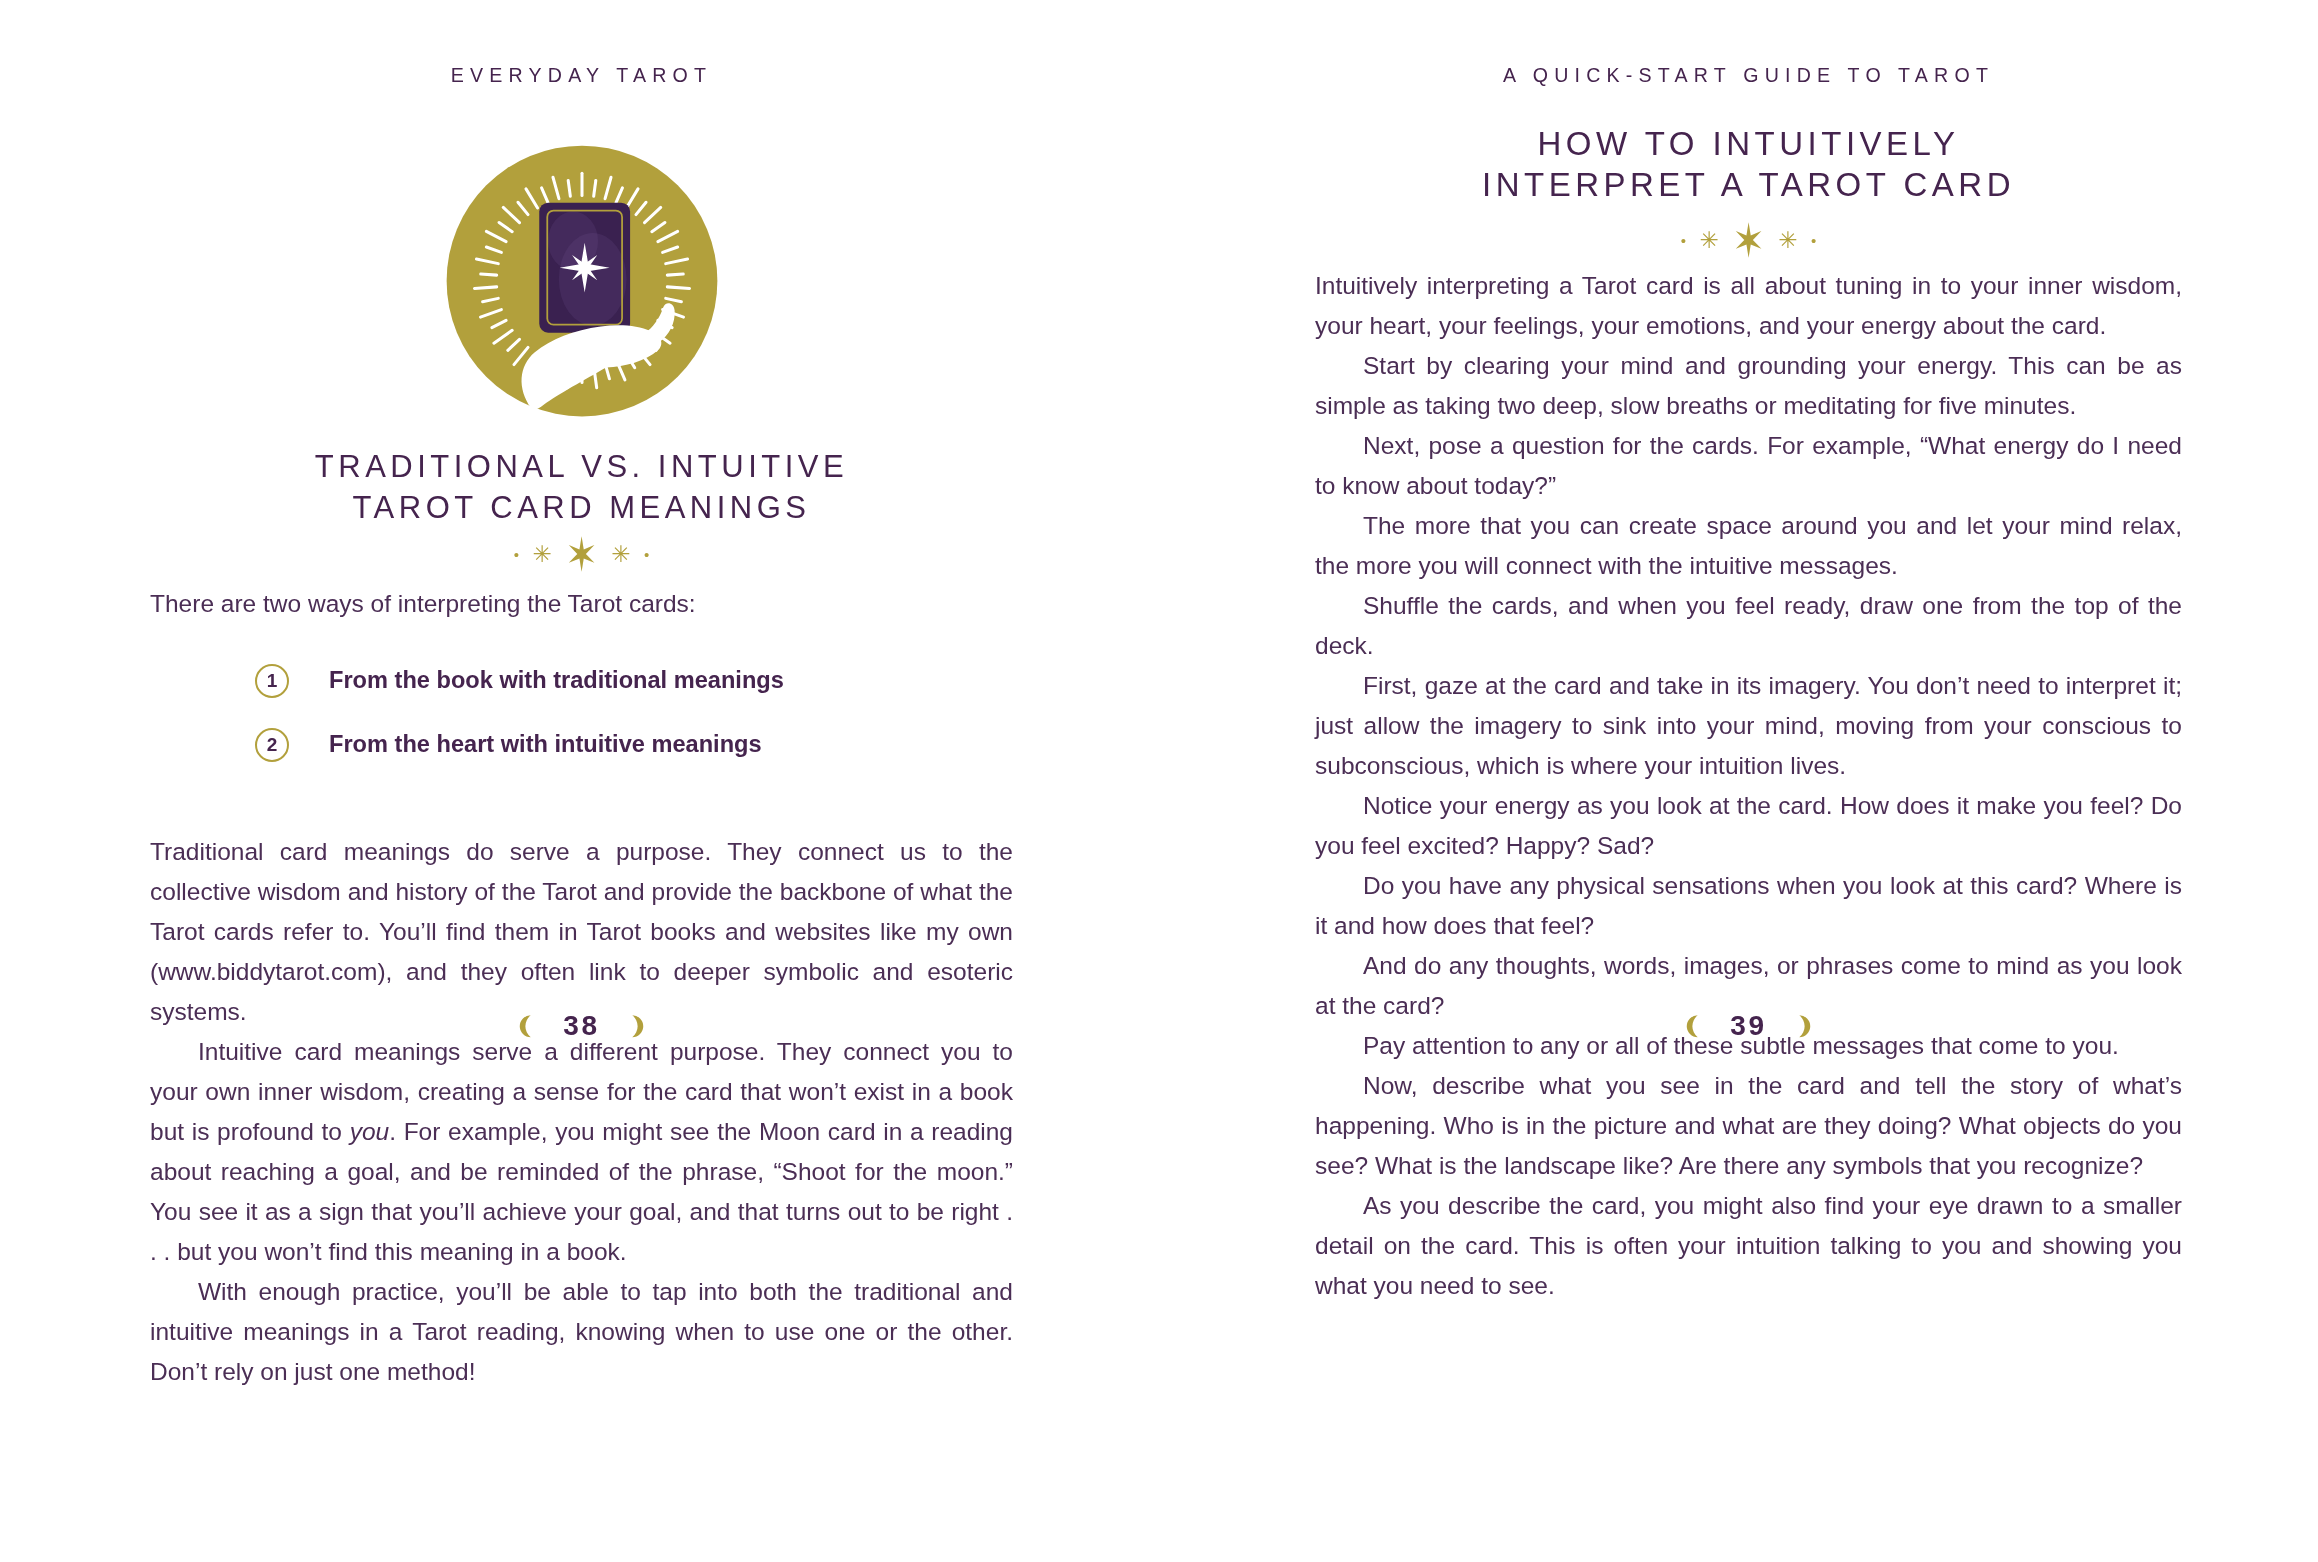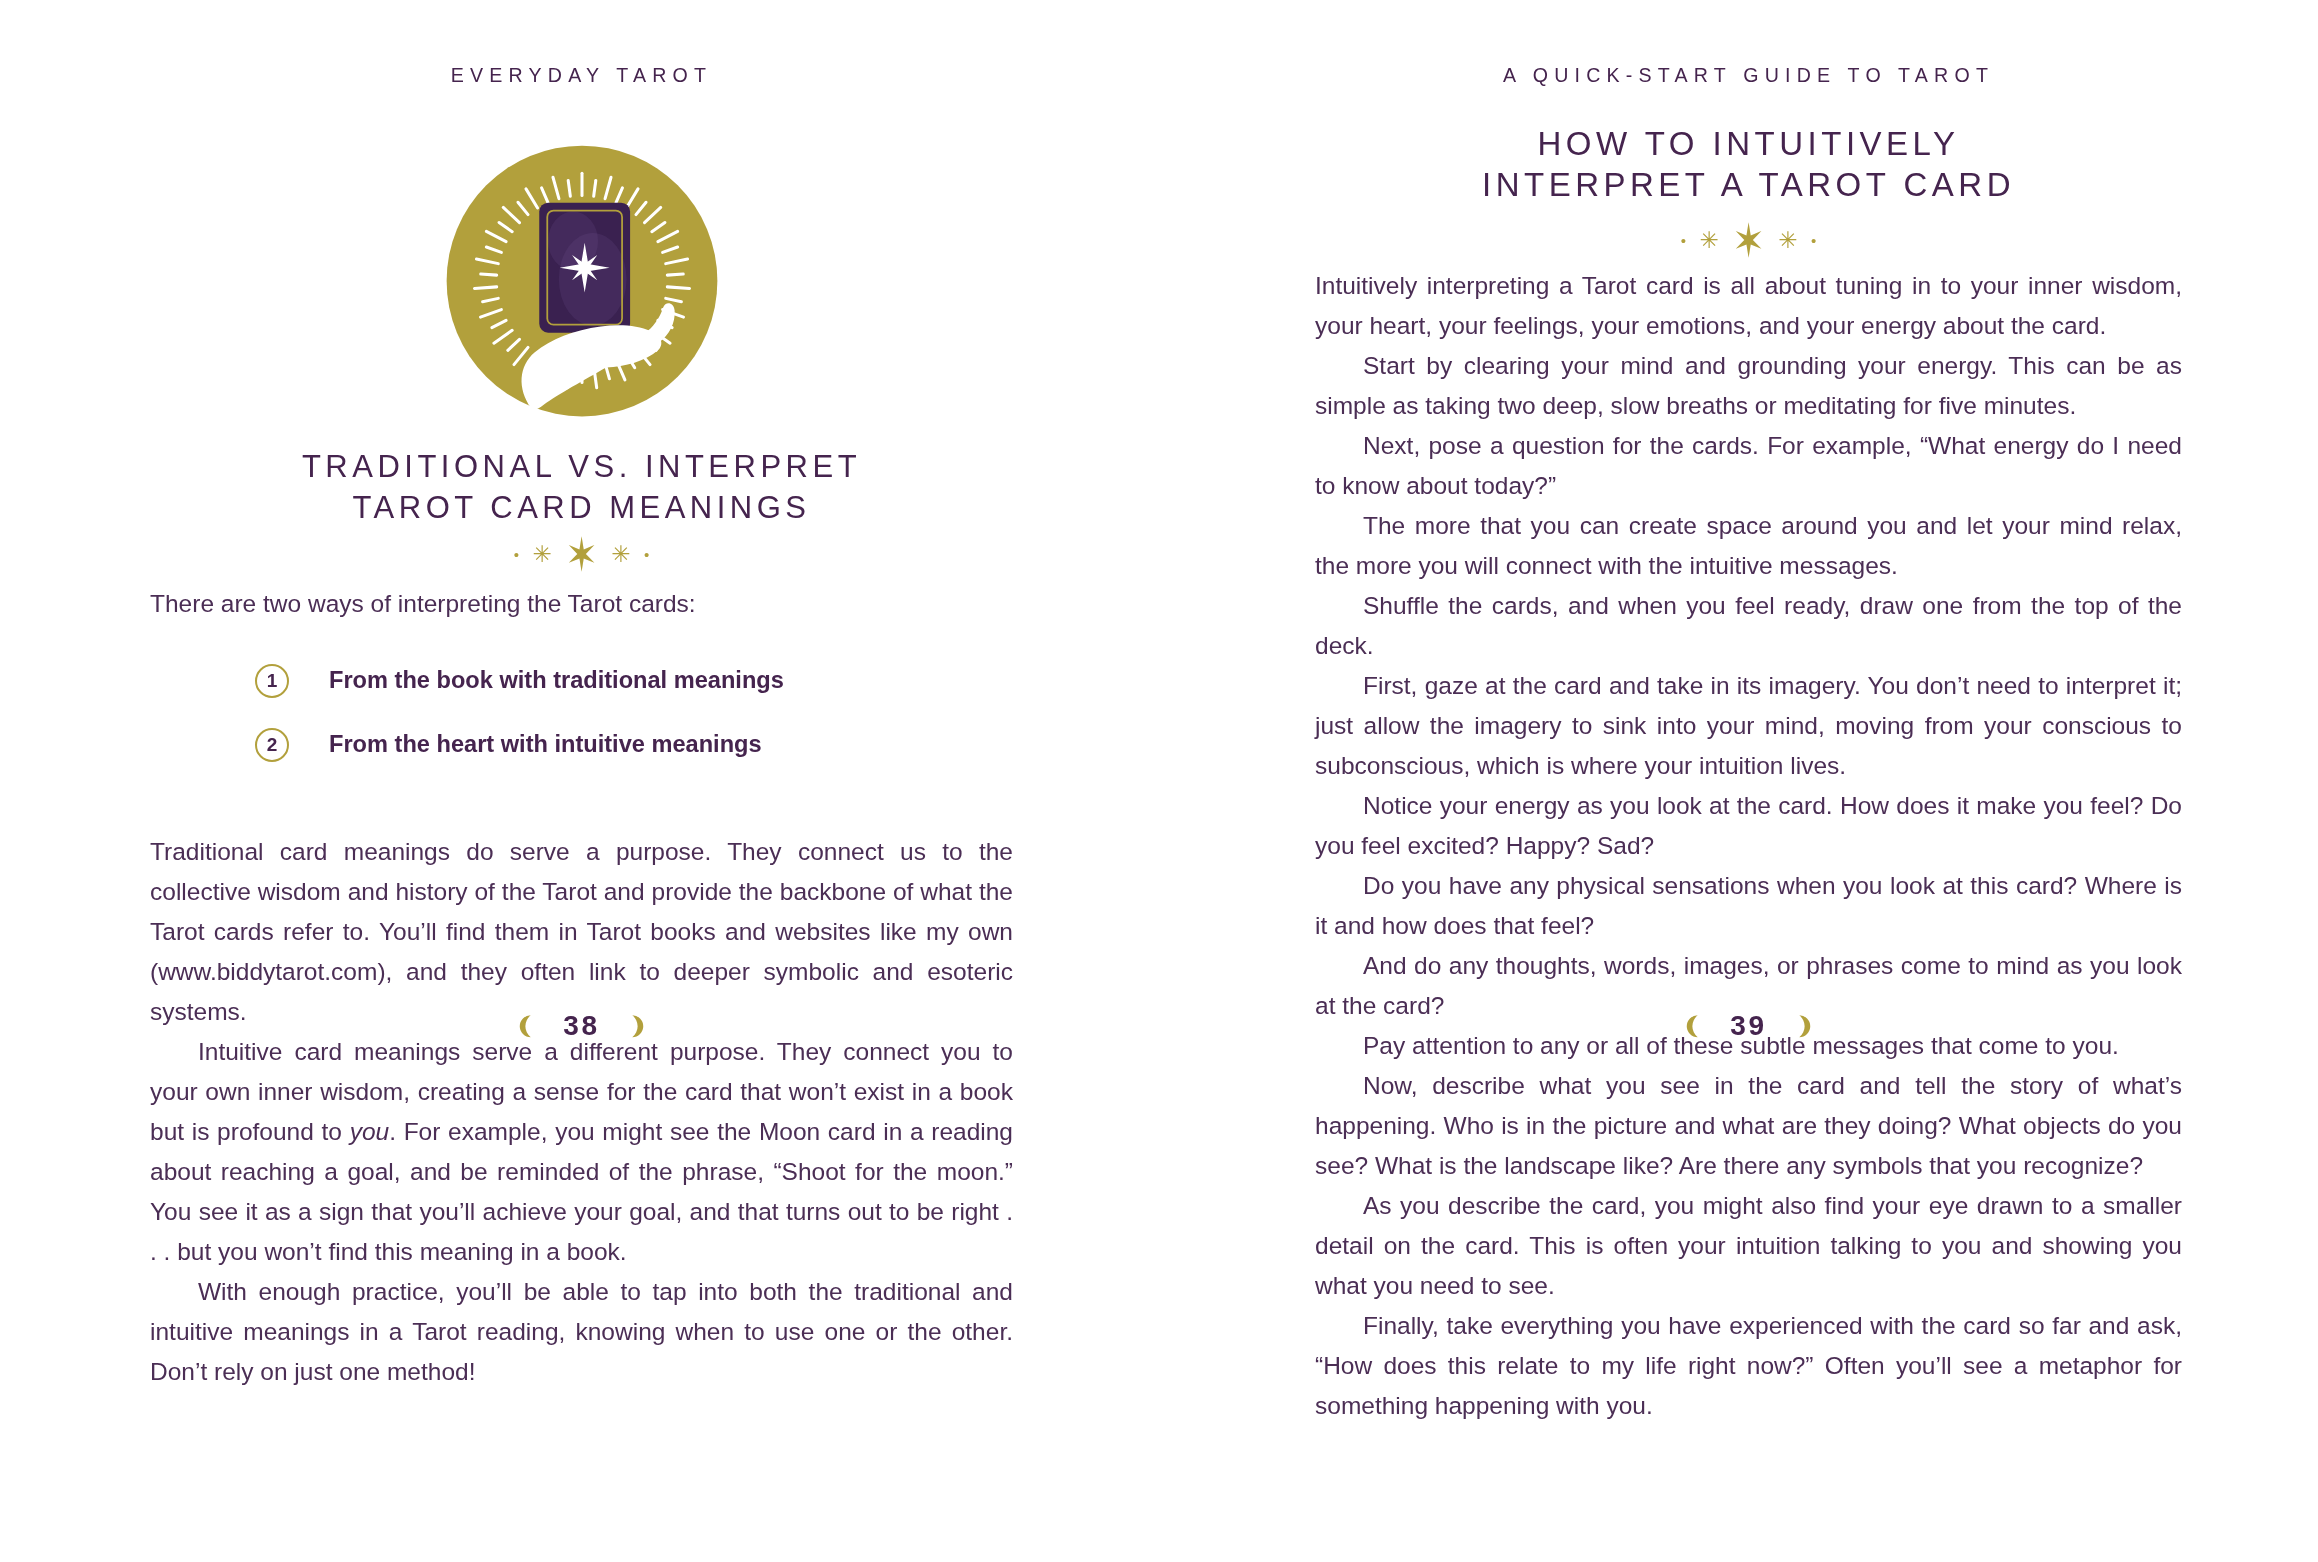--- a/index.html
+++ b/index.html
@@ -145,21 +145,21 @@
           <path d="M163 132 L166 149 L183 152 L166 155 L163 172 L160 155 L143 152 L160 149 Z" transform="rotate(45 163 152)"></path>
         </g>
         <g fill="#ffffff">
           <path d="M103 310 C 87 288 89 262 107 247 C 125 232 151 222 181 218 C 203 215 223 217 237 223 C 249 228 253 238 245 245 C 231 257 209 263 187 264 C 163 278 133 294 117 306 C 111 311 106 313 103 310 Z"></path>
           <path d="M246 236 C 258 228 265 214 264 200 C 263 191 254 189 251 197 C 247 209 240 219 230 226 C 236 232 242 235 246 236 Z"></path>
         </g>
       </svg>
     </div>
 
     <div class="chapter-heading">
-      <span>TRADITIONAL VS. INTERPRET</span>
+      <span>TRADITIONAL VS. INTUITIVE</span>
       <span>TAROT CARD MEANINGS</span>
     </div>
 
     <div class="divider">
       <span class="d-dot">•</span>
       <span class="d-sparkle">✳</span>
       <span class="d-star">✶</span>
       <span class="d-sparkle">✳</span>
       <span class="d-dot">•</span>
     </div>
@@ -222,21 +222,20 @@
           <p class="para indent"><span>Next, pose a question for the cards. For example, “What energy do I need to know about today?”</span></p>
           <p class="para indent"><span>The more that you can create space around you and let your mind relax, the more you will connect with the intuitive messages.</span></p>
           <p class="para indent"><span>Shuffle the cards, and when you feel ready, draw one from the top of the deck.</span></p>
           <p class="para indent"><span>First, gaze at the card and take in its imagery. You don’t need to interpret it; just allow the imagery to sink into your mind, moving from your conscious to subconscious, which is where your intuition lives.</span></p>
           <p class="para indent"><span>Notice your energy as you look at the card. How does it make you feel? Do you feel excited? Happy? Sad?</span></p>
           <p class="para indent"><span>Do you have any physical sensations when you look at this card? Where is it and how does that feel?</span></p>
           <p class="para indent"><span>And do any thoughts, words, images, or phrases come to mind as you look at the card?</span></p>
           <p class="para indent"><span>Pay attention to any or all of these subtle messages that come to you.</span></p>
           <p class="para indent"><span>Now, describe what you see in the card and tell the story of what’s happening. Who is in the picture and what are they doing? What objects do you see? What is the landscape like? Are there any symbols that you recognize?</span></p>
           <p class="para indent"><span>As you describe the card, you might also find your eye drawn to a smaller detail on the card. This is often your intuition talking to you and showing you what you need to see.</span></p>
-          <p class="para indent"><span>Finally, take everything you have experienced with the card so far and ask, “How does this relate to my life right now?” Often you’ll see a metaphor for something happening with you.</span></p>
         </div>
     </div>
 
     <div class="folio">
       <svg class="moon" width="27" height="28.5" viewBox="0 0 32 32">
         <path d="M21 3 A 13 13 0 1 0 21 29 A 16.5 16.5 0 0 1 21 3 Z" fill="#b2a03c"></path>
       </svg>
       <span class="folio-num">39</span>
       <svg class="moon flip" width="27" height="28.5" viewBox="0 0 32 32">
         <path d="M21 3 A 13 13 0 1 0 21 29 A 16.5 16.5 0 0 1 21 3 Z" fill="#b2a03c"></path>

